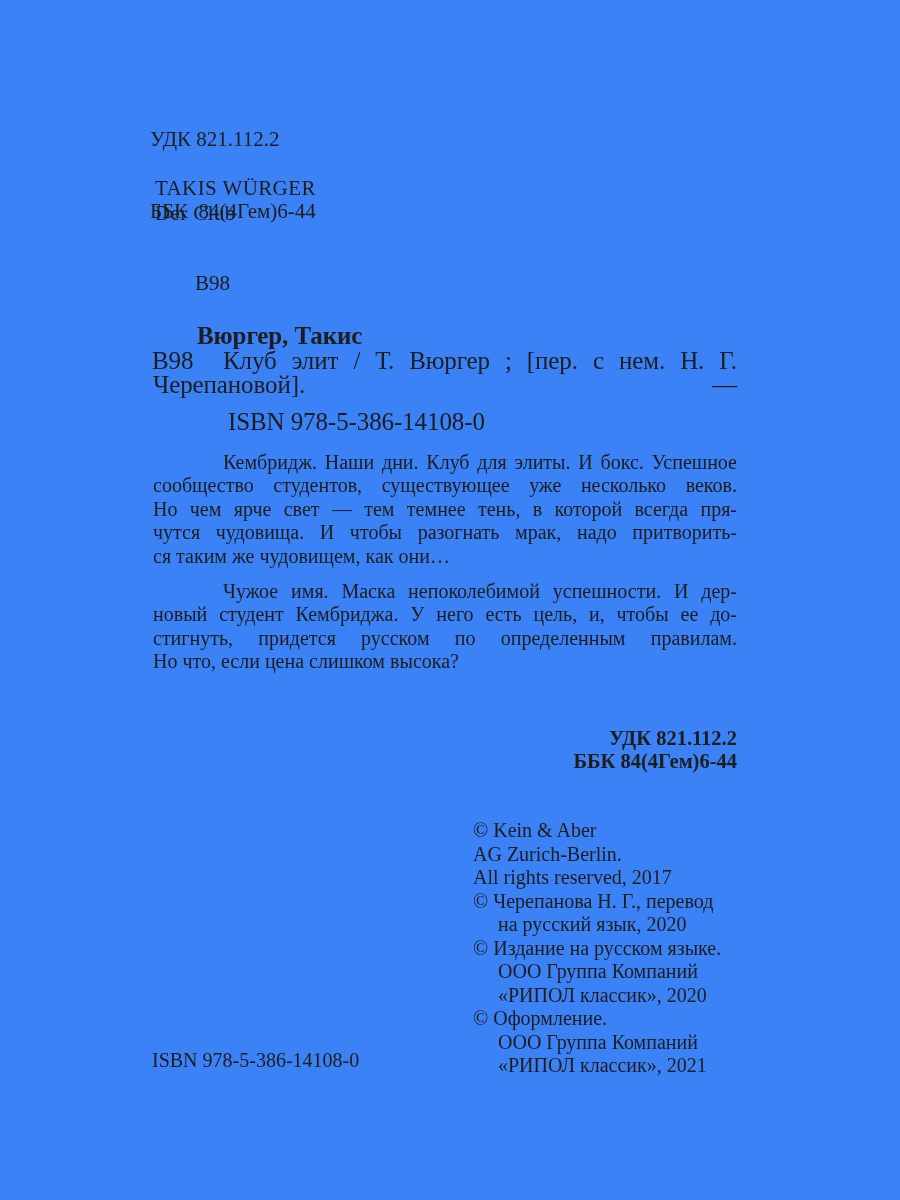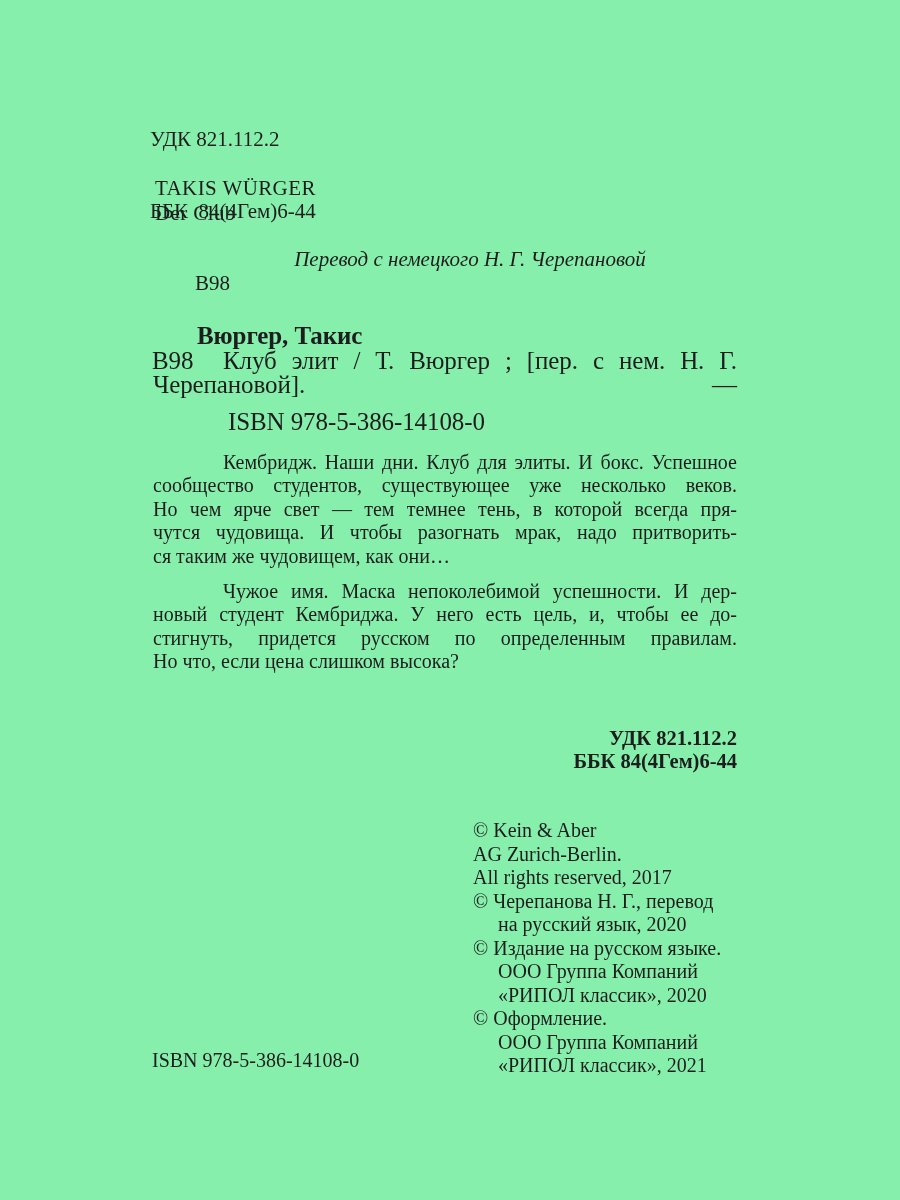--- a/index.html
+++ b/index.html
@@ -1,19 +1,19 @@
 <!DOCTYPE html>
 <html><head>
 <meta charset="utf-8">
 <style>
   html,body{margin:0;padding:0;background:#ffffff;}
   .page{
     position:relative;
     width:900px;height:1200px;
-    background:#86efac;
+    background:#3b82f6;
     font-family:"Liberation Serif","DejaVu Serif",serif;
     color:#1d1d1d;
     overflow:hidden;
   }
   
   .top-codes{position:absolute;left:150px;top:79px;font-size:21px;line-height:24px;white-space:pre-wrap;}
   .top-codes .code-b{margin-left:45px;}
   
   .title-block{position:absolute;left:155px;top:176px;width:630px;text-align:left;font-size:21px;line-height:25px;letter-spacing:.4px;}
   .translation{position:absolute;left:155px;top:247px;width:630px;text-align:center;font-style:italic;font-size:21px;line-height:25px;}
@@ -46,21 +46,20 @@
   <div class="top-codes">
     <div>УДК 821.112.2</div>
     <div>ББК  84(4Гем)6-44</div>
     <div class="code-b">В98</div>
   </div>
 
   <div class="title-block">
     <div>TAKIS WÜRGER</div>
     <div>Der Club</div>
   </div>
-  <div class="translation">Перевод с немецкого Н. Г. Черепановой</div>
 
   <div class="card">
     <div class="card-author">Вюргер, Такис</div>
     <div class="card-l1">
       <span class="card-code">В98</span><span>Клуб элит / Т. Вюргер ; [пер. с нем. Н. Г. Черепановой]. —</span>
     </div>
     <div class="card-isbn">ISBN 978-5-386-14108-0</div>
   </div>
 
   <div class="annotation">

